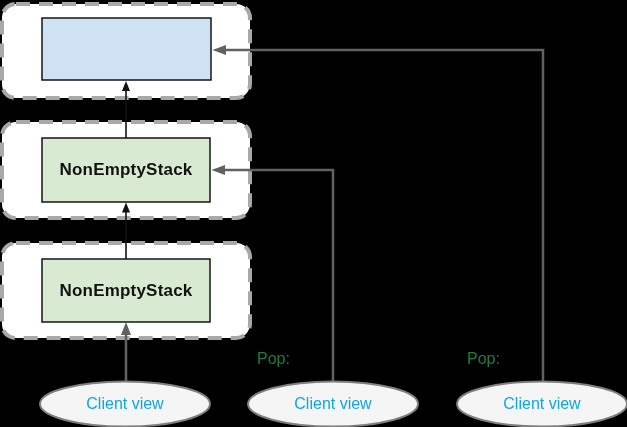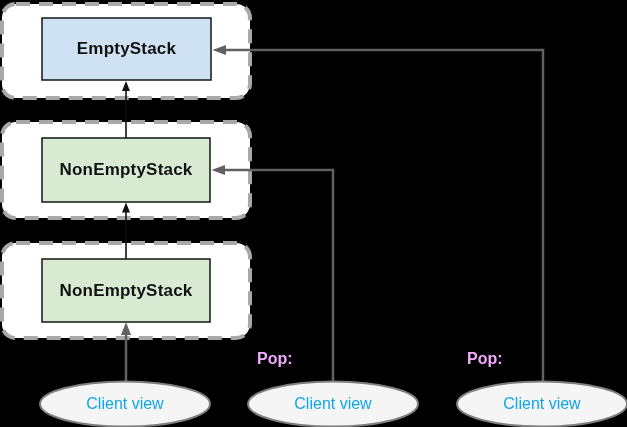--- a/index.html
+++ b/index.html
@@ -24,21 +24,21 @@
 
   
   .box-label {
     position: absolute;
     display: flex; align-items: center; justify-content: center;
     font-weight: 700; font-size: 17px; color: #111;
     letter-spacing: 0.2px;
   }
   .pop-label {
     position: absolute;
-    font-weight: 700; font-size: 16px; color: #f0abfc;
+    font-weight: 400; font-size: 16px; color: #15803d;
   }
   .client-label {
     position: absolute;
     display: flex; align-items: center; justify-content: center;
     font-size: 16px; color: #0ea5e9;
   }
 </style>
 </head>
 <body>
 
@@ -74,21 +74,20 @@
     <g>
       <path class="gray-line" d="M 543 382 L 543 50 L 225 50"></path>
       <polygon class="gray-head" points="212.5,50 226,45 226,55"></polygon>
     </g>
 
     <ellipse class="ellipse" cx="125" cy="404" rx="85" ry="22.5"></ellipse>
     <ellipse class="ellipse" cx="333" cy="404" rx="85" ry="22.5"></ellipse>
     <ellipse class="ellipse" cx="542" cy="404" rx="85" ry="22.5"></ellipse>
   </svg>
 
-  <div class="box-label" style="left:42px; top:18px; width:169px; height:62px;">EmptyStack</div>
 
   <div class="box-label" style="left:42px; top:138px; width:168px; height:64px;">NonEmptyStack</div>
 
   <div class="box-label" style="left:42px; top:259px; width:168px; height:63px;">NonEmptyStack</div>
 
   <div class="pop-label" style="left:257px; top:350px;">Pop:</div>
 
   <div class="pop-label" style="left:467px; top:350px;">Pop:</div>
 
   <div class="client-label" style="left:40px; top:382px; width:170px; height:44px;">Client view</div>

